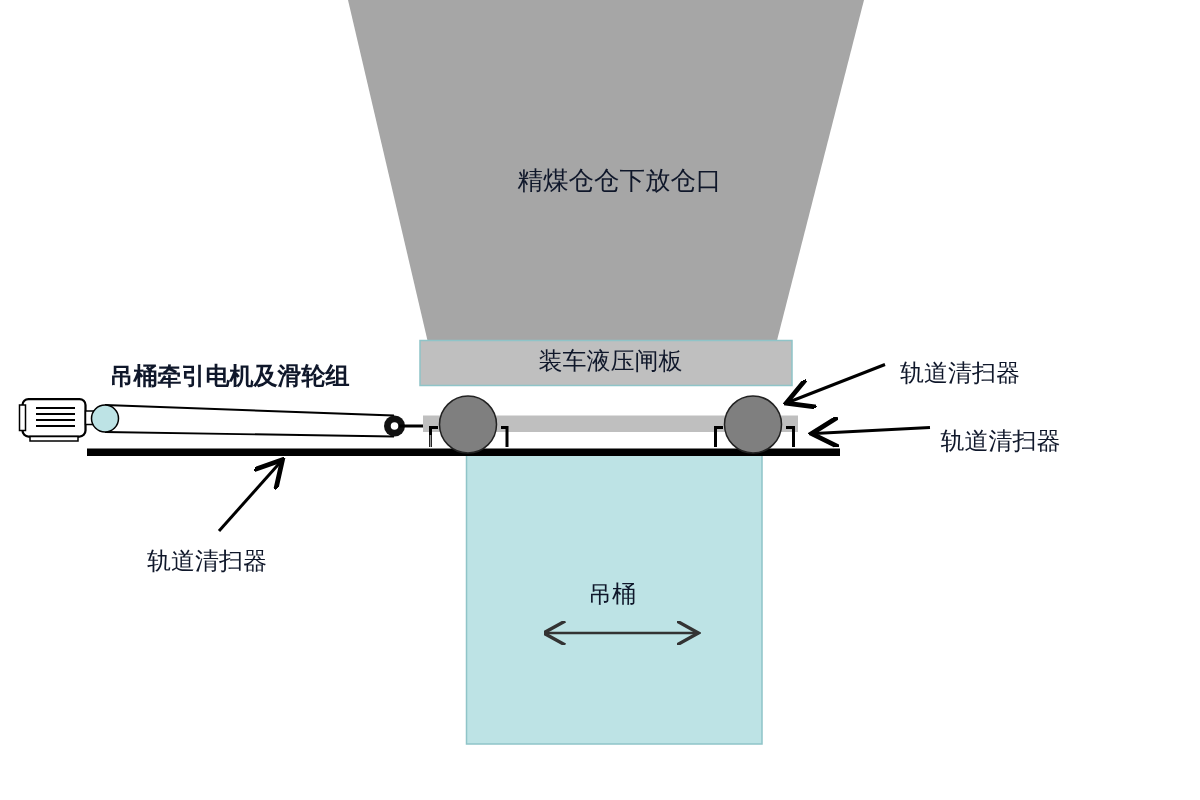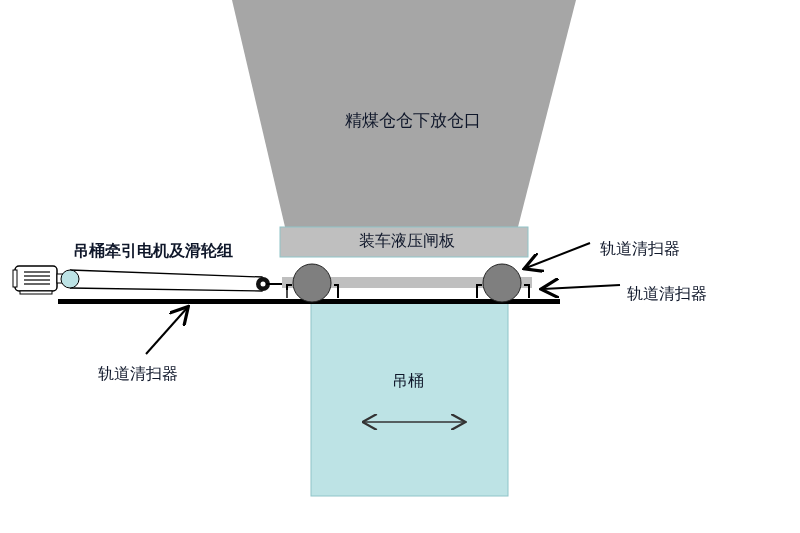--- a/index.html
+++ b/index.html
@@ -72,13 +72,13 @@
 
   <line x1="364" y1="422" x2="464" y2="422" stroke="#333" stroke-width="1.6" marker-end="url(#ah2)" marker-start="url(#ah2s)"></line>
 </svg>
 
 <div class="lbl" style="left:345px; top:109px; font-size:17px;">精煤仓仓下放仓口</div>
 <div class="lbl" style="left:359px; top:231px;">装车液压闸板</div>
 <div class="lbl" style="left:73px; top:241px;font-weight:bold;">吊桶牵引电机及滑轮组</div>
 <div class="lbl" style="left:600px; top:239px;">轨道清扫器</div>
 <div class="lbl" style="left:627px; top:284px;">轨道清扫器</div>
 <div class="lbl" style="left:98px; top:364px;">轨道清扫器</div>
-<div class="lbl" style="left:392px; top:371px;">吊桶</div>
+<div class="lbl" style="left:392px; top:386px;">吊桶</div>
 
 </body></html>

